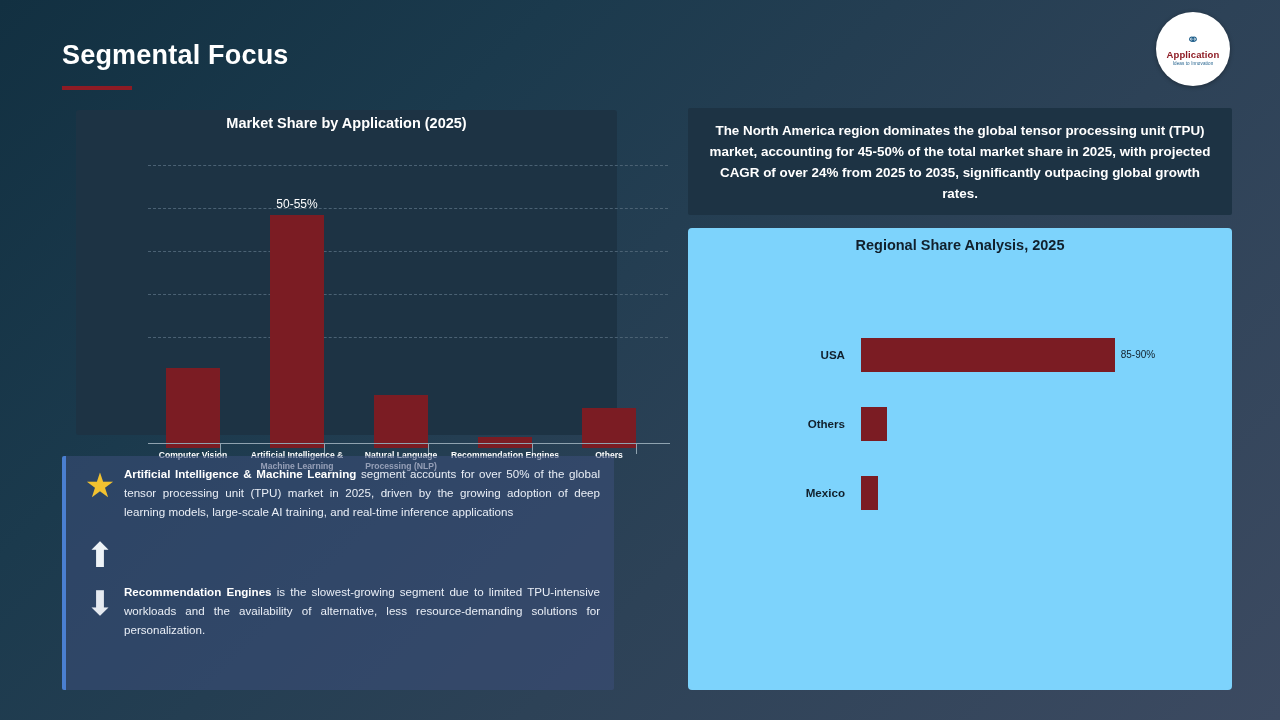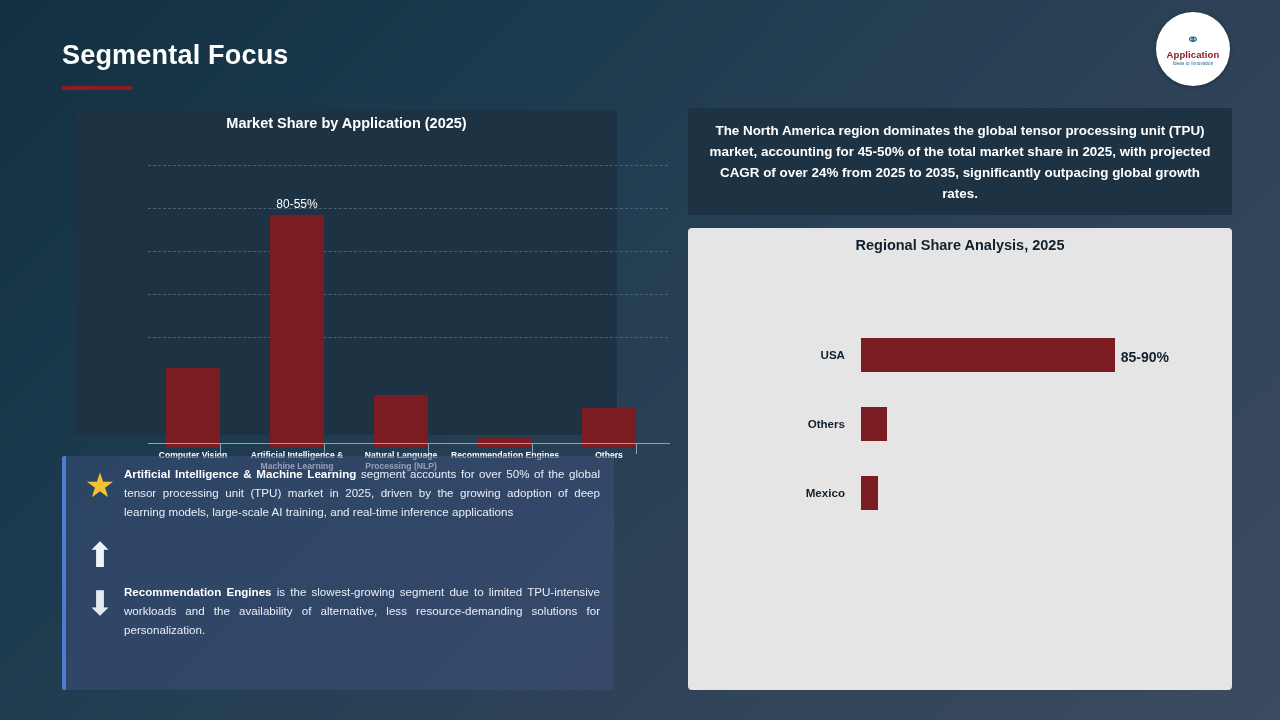--- a/index.html
+++ b/index.html
@@ -72,31 +72,31 @@
     position:absolute;left:688px;top:108px;width:544px;height:107px;
     background:#1d3344;border-radius:2px;display:flex;align-items:center;justify-content:flex-end;
   }
   .callout p{
     margin:0;padding:0 14px;text-align:center;font-size:13.4px;line-height:21px;
     font-weight:bold;color:#ffffff;
   }
 
   .right-card{
     position:absolute;left:688px;top:228px;width:544px;height:462px;
-    background:#e5e5e5;border-radius:4px;color:#13202b;
+    background:#7dd3fc;border-radius:4px;color:#13202b;
   }
   .right-card .rc-title{
     text-align:center;font-weight:bold;font-size:14.5px;color:#11202c;margin-top:9px;
   }
   .hplot{position:absolute;left:0;top:48px;width:648px;height:222px;}
   .h-name{
     position:absolute;width:110px;text-align:right;font-size:11.6px;font-weight:bold;color:#11202c;
   }
   .h-bar{position:absolute;height:34px;background:#7b1c23;}
-  .h-val{position:absolute;font-size:14px;font-weight:bold;color:#11202c;}
+  .h-val{position:absolute;font-size:10px;font-weight:normal;color:#11202c;}
 </style>
 </head>
 <body>
 
 <div class="slide">
 
   <div class="title">Segmental Focus</div>
   <div class="title-rule"></div>
 
   <div class="logo">
@@ -111,21 +111,21 @@
       <div class="bars" id="vbars">
           <div class="gridline" style="top: 5px;"></div>
           <div class="gridline" style="top: 48px;"></div>
           <div class="gridline" style="top: 91px;"></div>
           <div class="gridline" style="top: 134px;"></div>
           <div class="gridline" style="top: 177px;"></div>
           <div class="bar-col" style="left: 18px;">
             <div class="bar" style="height: 79.98px; background: rgb(123, 28, 35);"></div>
           </div>
           <div class="bar-col" style="left: 122px;">
-            <div class="bar-label-val" style="bottom: 237.275px;">80-55%</div>
+            <div class="bar-label-val" style="bottom: 237.275px;">50-55%</div>
             <div class="bar" style="height: 233.275px; background: rgb(123, 28, 35);"></div>
           </div>
           <div class="bar-col" style="left: 226px;">
             <div class="bar" style="height: 53.32px; background: rgb(123, 28, 35);"></div>
           </div>
           <div class="bar-col" style="left: 330px;">
             <div class="bar" style="height: 11.1083px; background: rgb(123, 28, 35);"></div>
           </div>
           <div class="bar-col" style="left: 434px;">
             <div class="bar" style="height: 39.99px; background: rgb(123, 28, 35);"></div>

